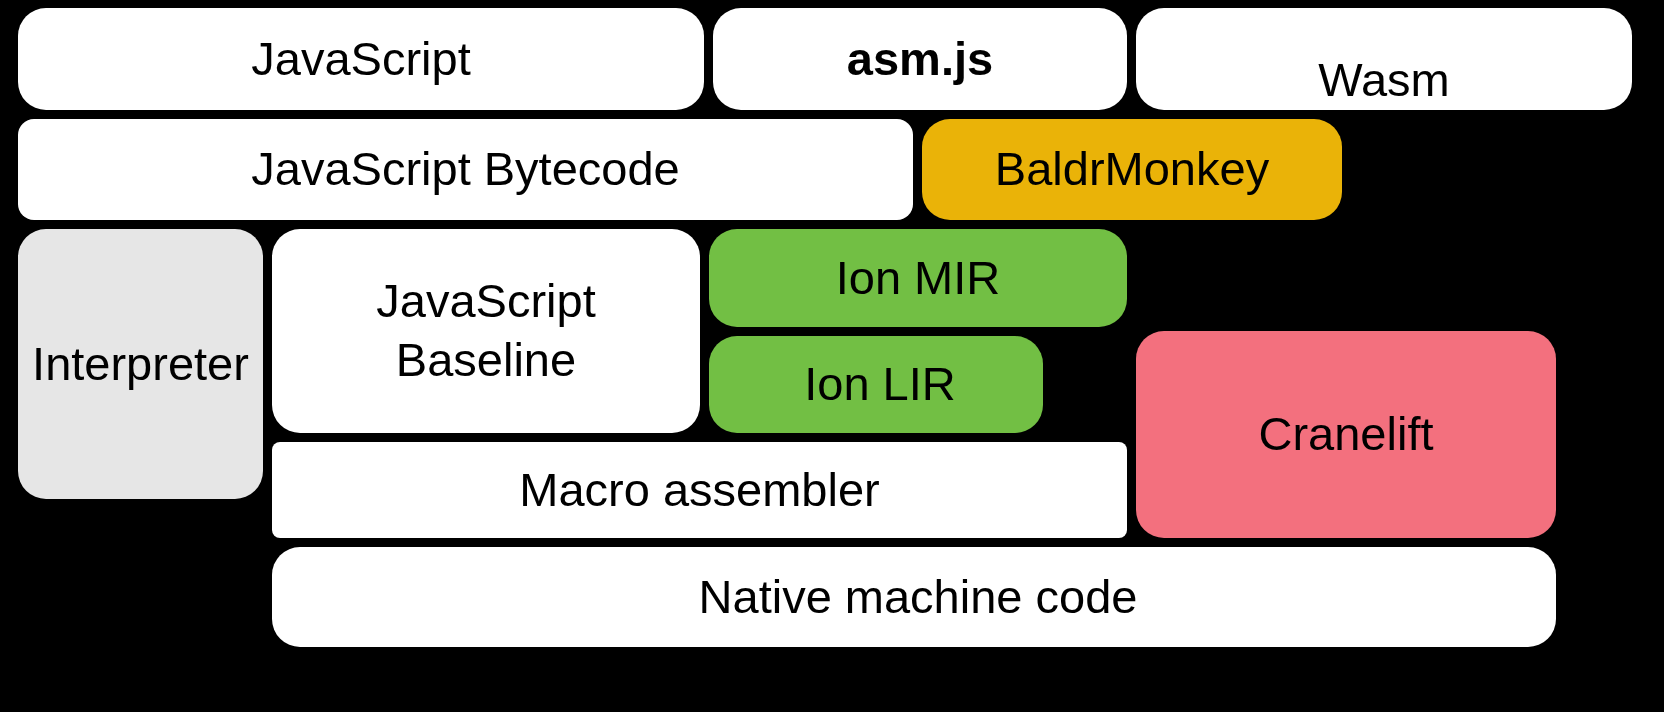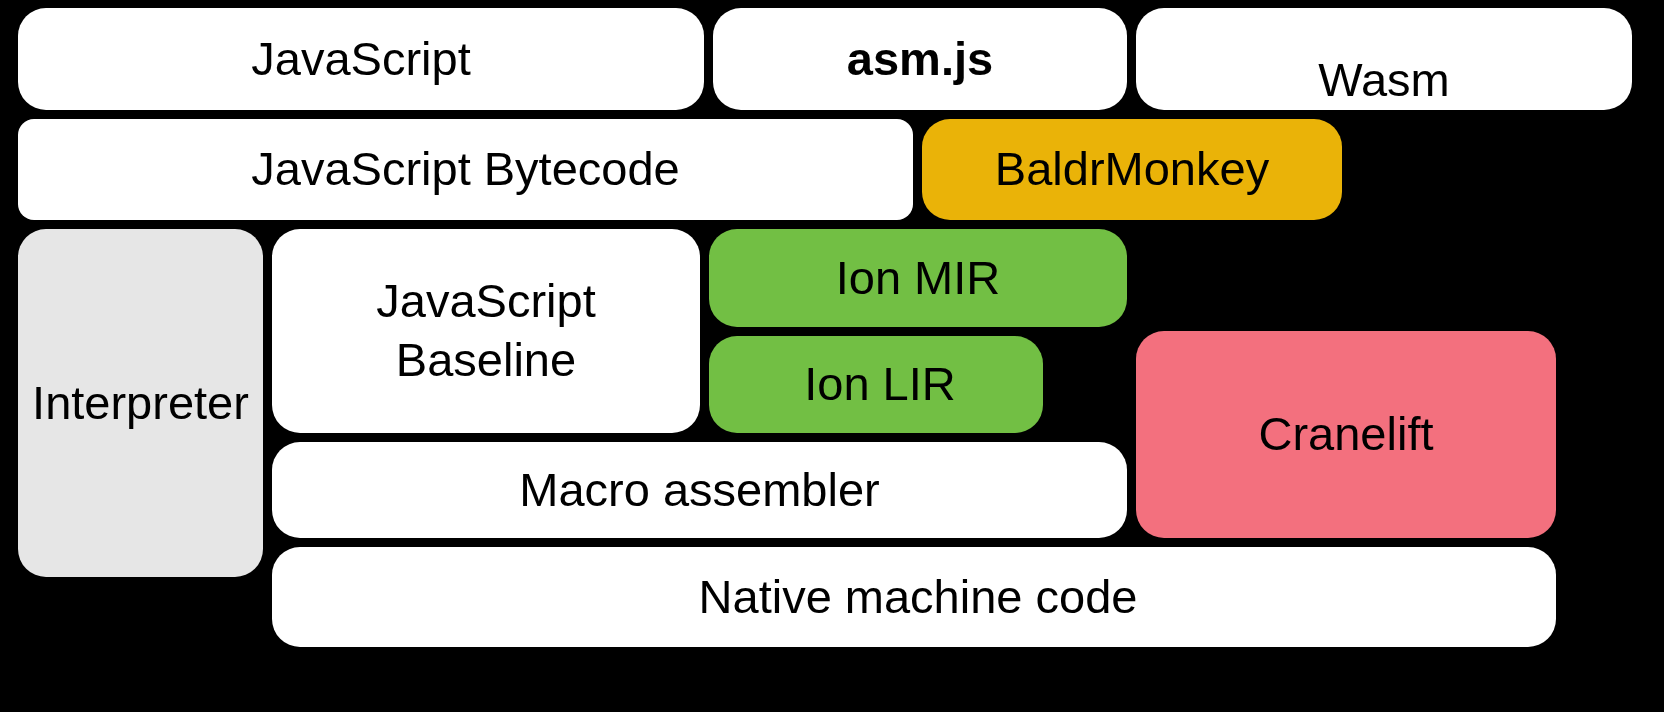--- a/index.html
+++ b/index.html
@@ -30,26 +30,26 @@
     box-sizing: border-box;
   }
   
   .box-javascript      { left: 18px;   top: 8px;   width: 686px;  height: 102px; }
   .box-asmjs           { left: 713px;  top: 8px;   width: 414px;  height: 102px; font-weight: bold; }
   .box-wasm            { left: 1136px; top: 8px;   width: 496px;  height: 102px; align-items: flex-end; }
   
   .box-bytecode        { left: 18px;   top: 119px; width: 895px;  height: 101px; border-radius: 16px; }
   .box-baldrmonkey     { left: 922px;  top: 119px; width: 420px;  height: 101px; }
   
-  .box-interpreter     { left: 18px;   top: 229px; width: 245px;  height: 348px; }
+  .box-interpreter     { left: 18px;   top: 229px; width: 245px;  height: 270px; }
   .box-baseline        { left: 272px;  top: 229px; width: 428px;  height: 204px; }
   .box-ion-mir         { left: 709px;  top: 229px; width: 418px;  height: 98px;  }
   .box-ion-lir         { left: 709px;  top: 336px; width: 334px;  height: 97px; padding-left: 8px;  }
   .box-cranelift       { left: 1136px; top: 331px; width: 420px;  height: 207px; }
-  .box-macro-assembler { left: 272px;  top: 442px; width: 855px;  height: 96px;  }
+  .box-macro-assembler { left: 272px;  top: 442px; width: 855px;  height: 96px; border-radius: 8px;  }
   
   .box-native          { left: 272px;  top: 547px; width: 1284px; height: 100px; }
 </style>
 </head>
 <body>
 
 <div class="canvas">
 
   <div class="box box-javascript" style="background-color: rgb(255, 255, 255);">
     <span>JavaScript</span>

